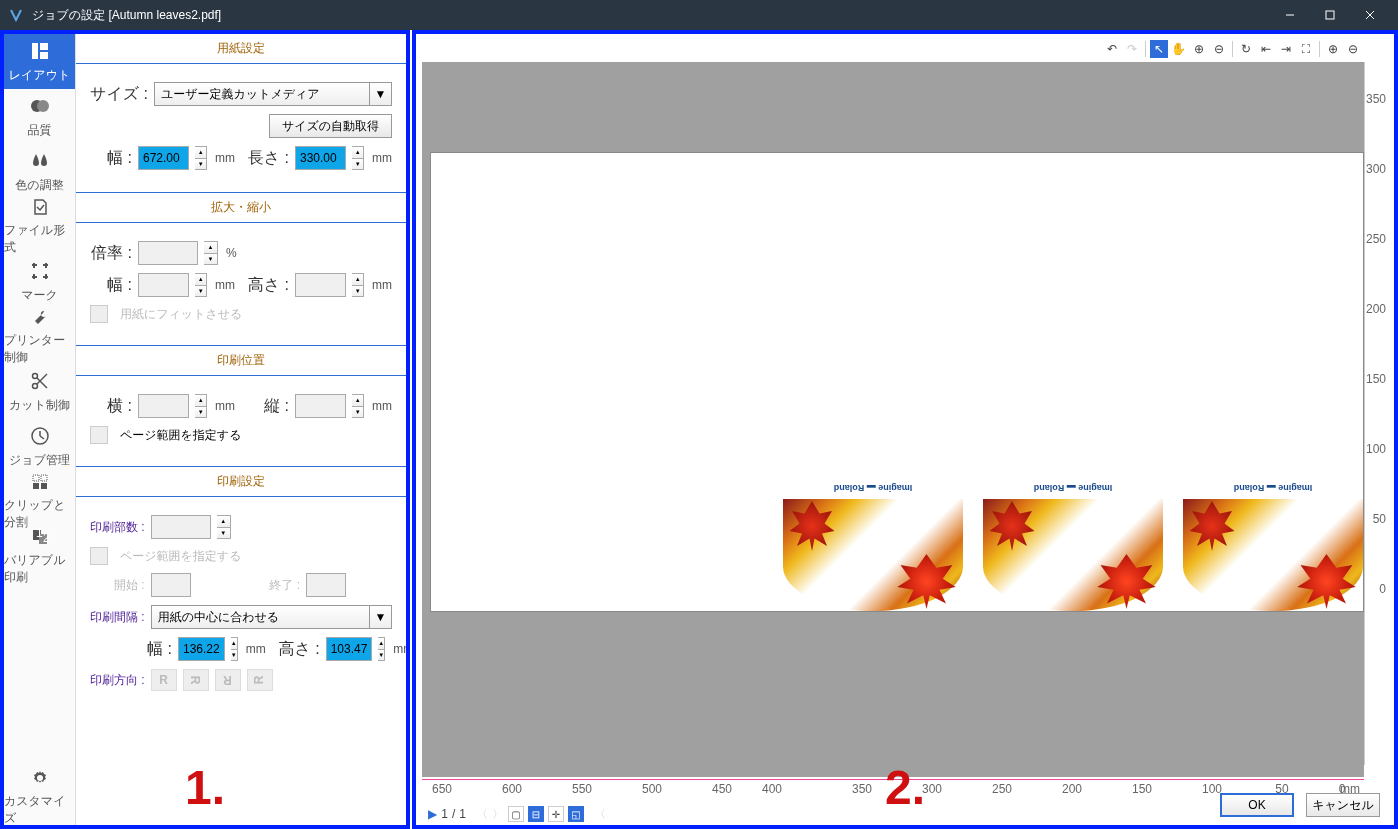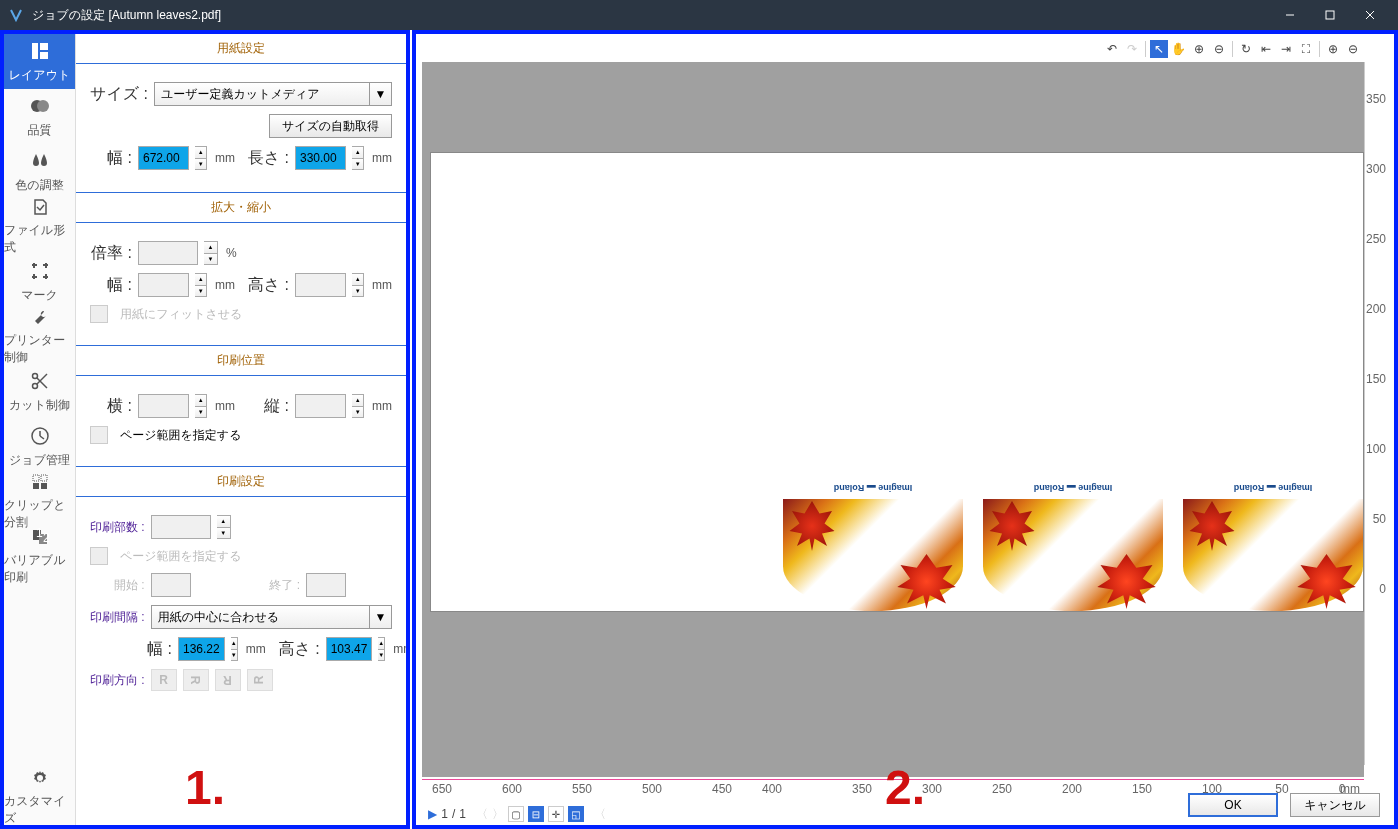--- a/index.html
+++ b/index.html
@@ -53,21 +53,21 @@
 .preview-bottom{height:22px;display:flex;align-items:center;padding:0 6px;gap:4px;font-size:11px;color:#444;margin:2px 30px 0 6px}
 .preview-bottom .mini-btn{width:16px;height:16px;border:1px solid #ccc;display:flex;align-items:center;justify-content:center;cursor:pointer;font-size:10px}
 .preview-bottom .mini-btn.blue{background:#2e6dd9;color:#fff;border-color:#2e6dd9}
 .thumbs{position:absolute;bottom:0;right:0;display:flex;gap:20px}
 .thumb{width:180px;height:130px;background:#fff;position:relative;overflow:hidden}
 .thumb .logo-text{position:absolute;top:2px;width:100%;text-align:center;font-size:9px;color:#1a4b8c;transform:rotate(180deg);font-weight:bold}
 .thumb .swoosh{position:absolute;top:18px;left:0;right:0;bottom:0;background:linear-gradient(135deg,#8b1a1a 0%,#d97016 15%,#efb81c 25%,#fff 40%,#fff 60%,#d97016 75%,#efb81c 85%,#8b1a1a 100%);border-radius:0 0 50% 50%/0 0 40% 40%}
 .thumb .leaf1{position:absolute;top:20px;left:4px;width:50px;height:50px;background:radial-gradient(circle,#e63119 0%,#a8190c 60%,#6b0f06 100%);clip-path:polygon(50% 0%, 65% 25%, 90% 20%, 75% 45%, 95% 60%, 70% 65%, 80% 90%, 55% 75%, 50% 100%, 45% 75%, 20% 90%, 30% 65%, 5% 60%, 25% 45%, 10% 20%, 35% 25%)}
 .thumb .leaf2{position:absolute;bottom:2px;right:4px;width:65px;height:55px;background:radial-gradient(circle,#ff4520 0%,#c81e0e 50%,#7a1005 100%);clip-path:polygon(50% 0%, 65% 25%, 90% 20%, 75% 45%, 95% 60%, 70% 65%, 80% 90%, 55% 75%, 50% 100%, 45% 75%, 20% 90%, 30% 65%, 5% 60%, 25% 45%, 10% 20%, 35% 25%)}
 .footer-btns{position:absolute;bottom:8px;right:14px;display:flex;gap:12px}
-.footer-btn{width:90px;height:24px;border:1px solid #999;background:linear-gradient(#fff,#e8e8e8);display:flex;align-items:center;justify-content:center;cursor:pointer}
+.footer-btn{width:74px;height:24px;border:1px solid #999;background:linear-gradient(#fff,#e8e8e8);display:flex;align-items:center;justify-content:center;cursor:pointer}
 .footer-btn.primary{border:2px solid #2e6dd9}
 .annotation-2{position:absolute;bottom:10px;left:50%;transform:translateX(-50%);font-size:48px;font-weight:bold;color:#d01010;font-family:Arial}
 </style>
 </head>
 <body>
 
 <div class="titlebar">
   <span class="app-icon">
       <svg width="14" height="14" viewBox="0 0 14 14">
         <path d="M2 2 L7 12 L12 2" stroke="#5ba7e8" stroke-width="2" fill="none"></path>

